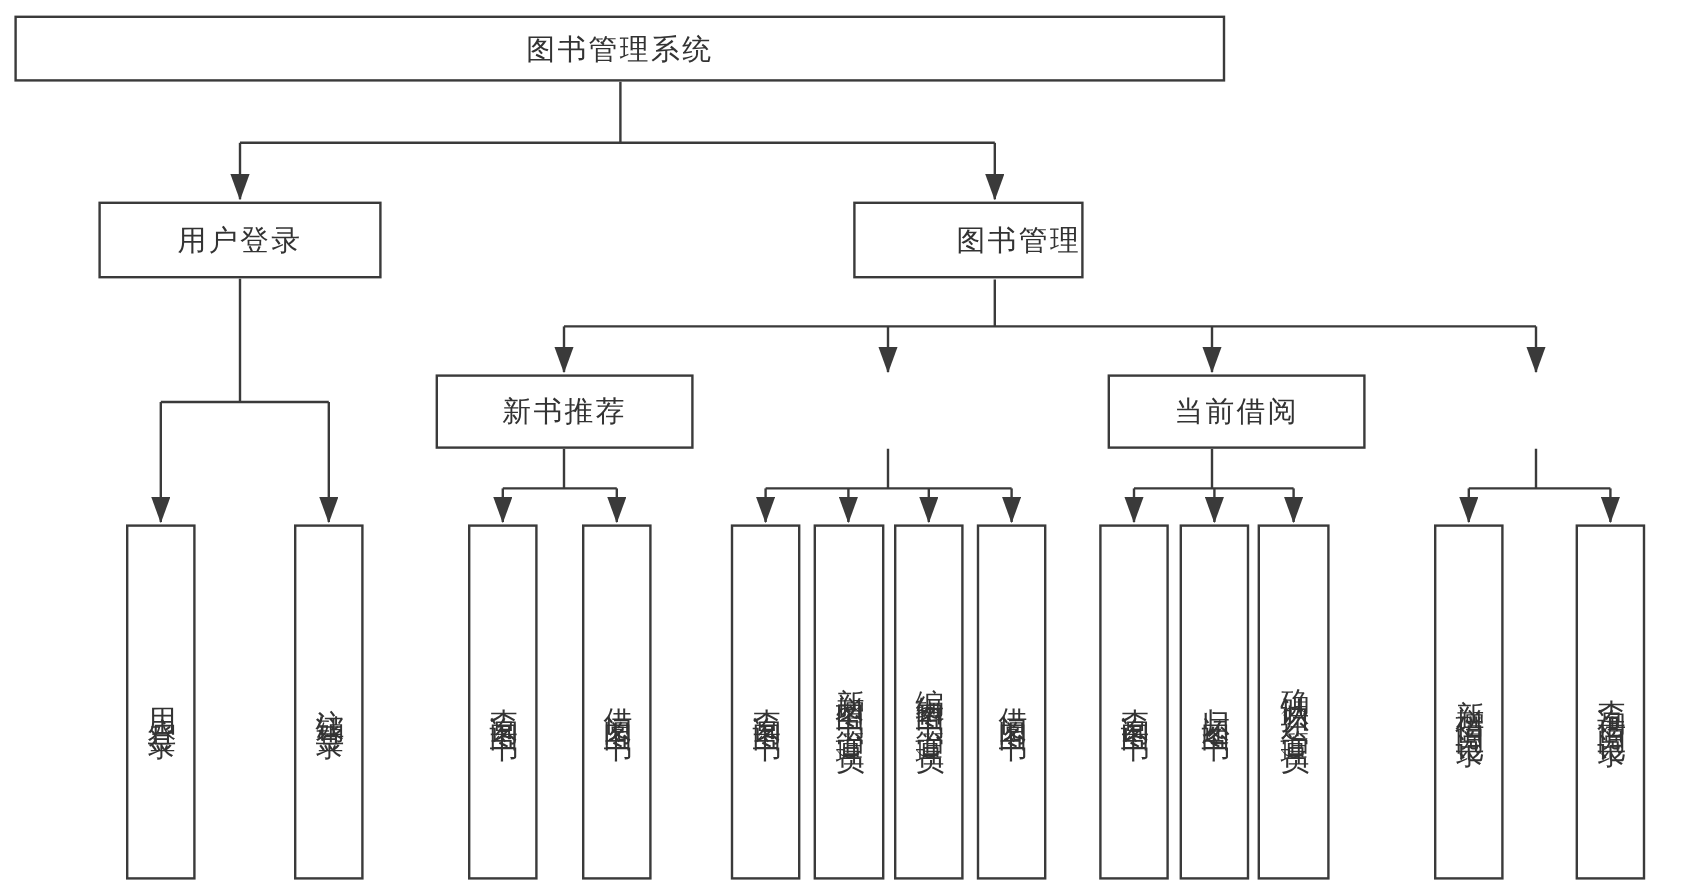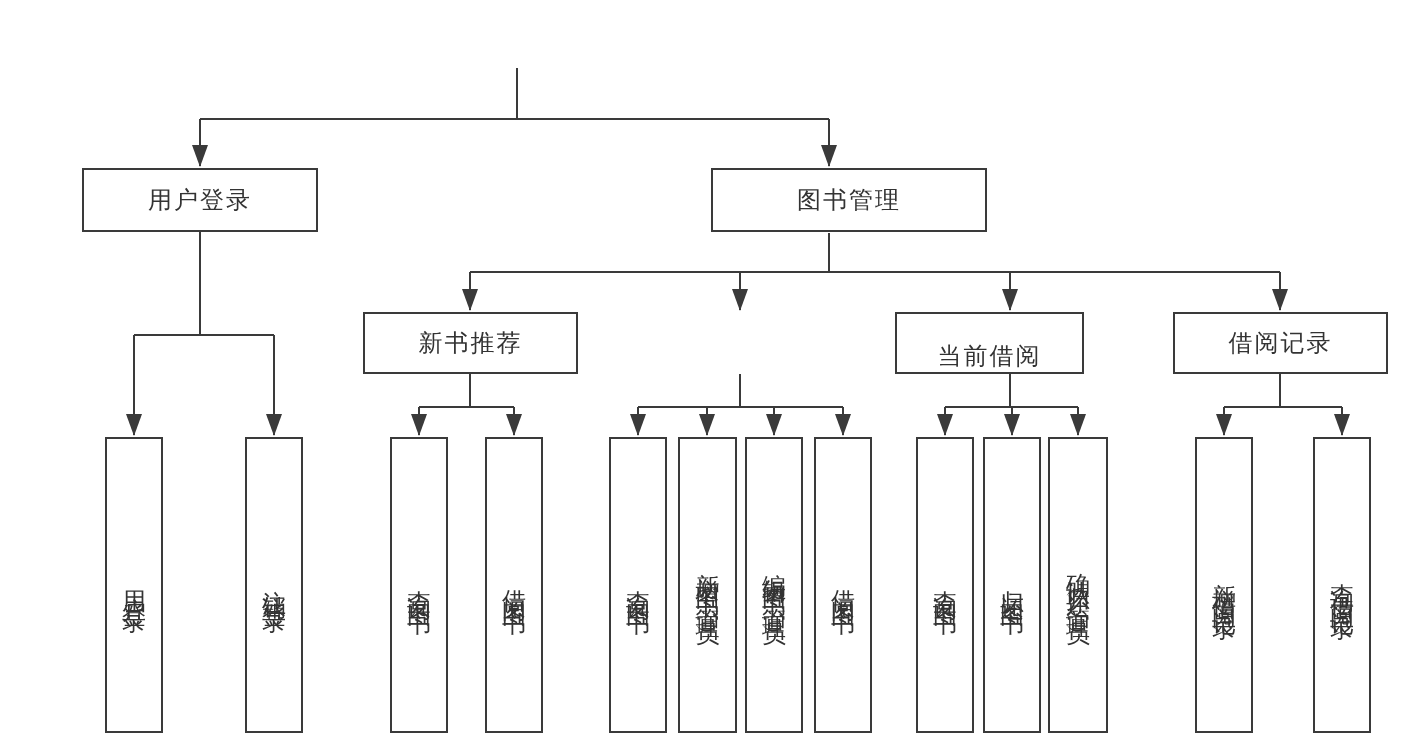--- a/index.html
+++ b/index.html
@@ -107,36 +107,36 @@
     <path class="spine" d="M1010 374 V407 M945 407 H1078"></path>
     <path class="arrow" d="M945 407 V435"></path>
     <path class="arrow" d="M1012 407 V435"></path>
     <path class="arrow" d="M1078 407 V435"></path>
 
     <path class="spine" d="M1280 374 V407 M1224 407 H1342"></path>
     <path class="arrow" d="M1224 407 V435"></path>
     <path class="arrow" d="M1342 407 V435"></path>
   </svg>
 
+  <div class="node h" style="left:12px;top:13px;width:1009px;height:55px;">
+    <span>图书管理系统</span>
+  </div>
 
   <div class="node h" style="left:82px;top:168px;width:236px;height:64px;">
     <span>用户登录</span>
   </div>
-  <div class="node h" style="left:711px;top:168px;width:276px;height:64px;">
+  <div class="node h" style="left:711px;top:168px;width:192px;height:64px;justify-content:flex-end;">
     <span>图书管理</span>
   </div>
 
   <div class="node h" style="left:363px;top:312px;width:215px;height:62px;">
     <span>新书推荐</span>
   </div>
-  <div class="node h" style="left:895px;top:312px;width:189px;height:62px;align-items:flex-end;">
+  <div class="node h" style="left:923px;top:312px;width:215px;height:62px;">
     <span>当前借阅</span>
-  </div>
-  <div class="node h" style="left:1173px;top:312px;width:215px;height:62px;">
-    <span>借阅记录</span>
   </div>
 
   <div class="node v" style="left:105px;top:437px;width:58px;height:296px;">
     <span>用户登录</span>
   </div>
   <div class="node v" style="left:245px;top:437px;width:58px;height:296px;">
     <span>注销登录</span>
   </div>
 
   <div class="node v" style="left:390px;top:437px;width:58px;height:296px;">

